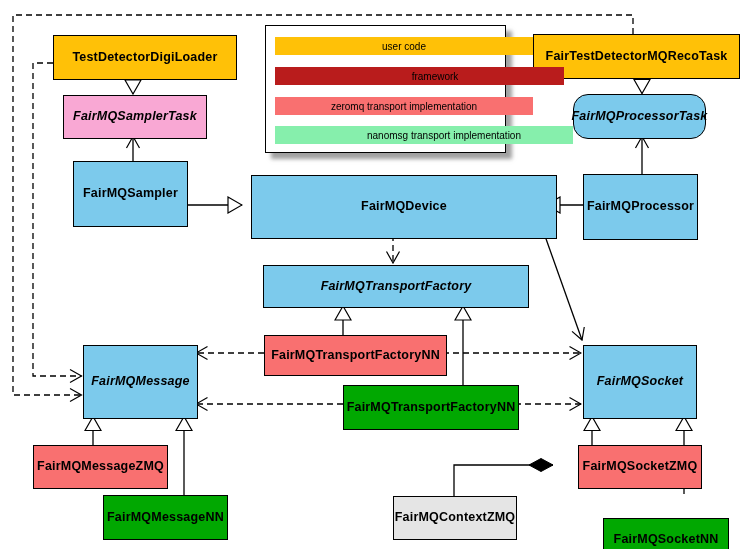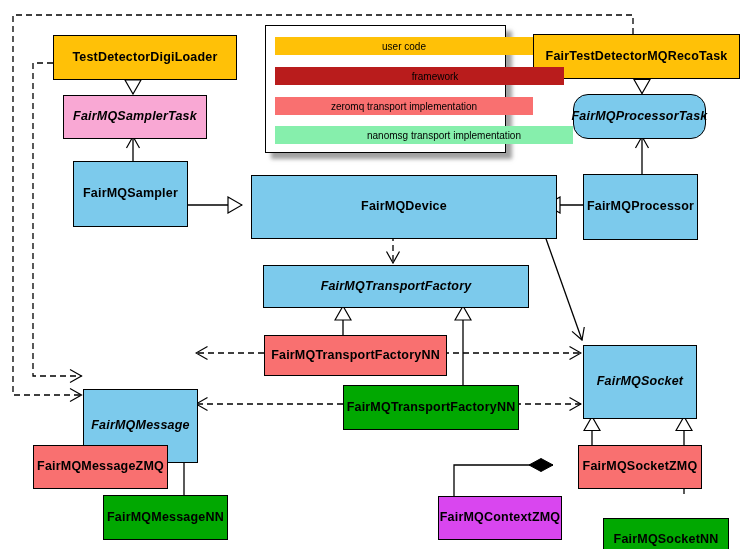--- a/index.html
+++ b/index.html
@@ -94,27 +94,27 @@
   <div class="node p-tddl" style="background-color: rgb(255, 193, 7);">TestDetectorDigiLoader</div>
   <div class="node p-reco" style="background-color: rgb(255, 193, 7);">FairTestDetectorMQRecoTask</div>
   <div class="node abstract p-samplertask" style="background-color: #f9a8d4;">FairMQSamplerTask</div>
   <div class="node abstract p-processortask" style="background-color: rgb(124, 202, 236);">FairMQProcessorTask</div>
   <div class="node p-sampler" style="background-color: rgb(124, 202, 236);">FairMQSampler</div>
   <div class="node p-device" style="background-color: rgb(124, 202, 236);">FairMQDevice</div>
   <div class="node p-processor" style="background-color: rgb(124, 202, 236);">FairMQProcessor</div>
   <div class="node abstract p-tf" style="background-color: rgb(124, 202, 236);">FairMQTransportFactory</div>
   <div class="node p-tfzmq" style="background-color: rgb(249, 112, 112);">FairMQTransportFactoryNN</div>
   <div class="node p-tfnn" style="background-color: rgb(1, 168, 1);">FairMQTransportFactoryNN</div>
-  <div class="node abstract p-message" style="background-color: rgb(124, 202, 236); margin-top: 44px;">FairMQMessage</div>
+  <div class="node abstract p-message" style="background-color: rgb(124, 202, 236);">FairMQMessage</div>
   <div class="node abstract p-socket" style="background-color: rgb(124, 202, 236);">FairMQSocket</div>
   <div class="node p-msgzmq" style="background-color: rgb(249, 112, 112);">FairMQMessageZMQ</div>
   <div class="node p-msgnn" style="background-color: rgb(1, 168, 1);">FairMQMessageNN</div>
   <div class="node p-sockzmq" style="background-color: rgb(249, 112, 112);">FairMQSocketZMQ</div>
   <div class="node p-socknn" style="background-color: rgb(1, 168, 1); margin-top: 24px;">FairMQSocketNN</div>
-  <div class="node p-ctxzmq" style="background-color: #d946ef; margin-left: 45px;">FairMQContextZMQ</div>
+  <div class="node p-ctxzmq" style="background-color: #e5e5e5;">FairMQContextZMQ</div>
 
   <div class="legend">
     <div class="bar bar1" style="background-color: rgb(255, 193, 7);">user code</div>
     <div class="bar bar2" style="background-color: #b91c1c; padding-left: 31px;">framework</div>
     <div class="bar bar3" style="background-color: rgb(249, 112, 112);">zeromq transport implementation</div>
     <div class="bar bar4" style="background-color: #86efac; padding-left: 40px;">nanomsg transport implementation</div>
   </div>
 
 </div>
 

